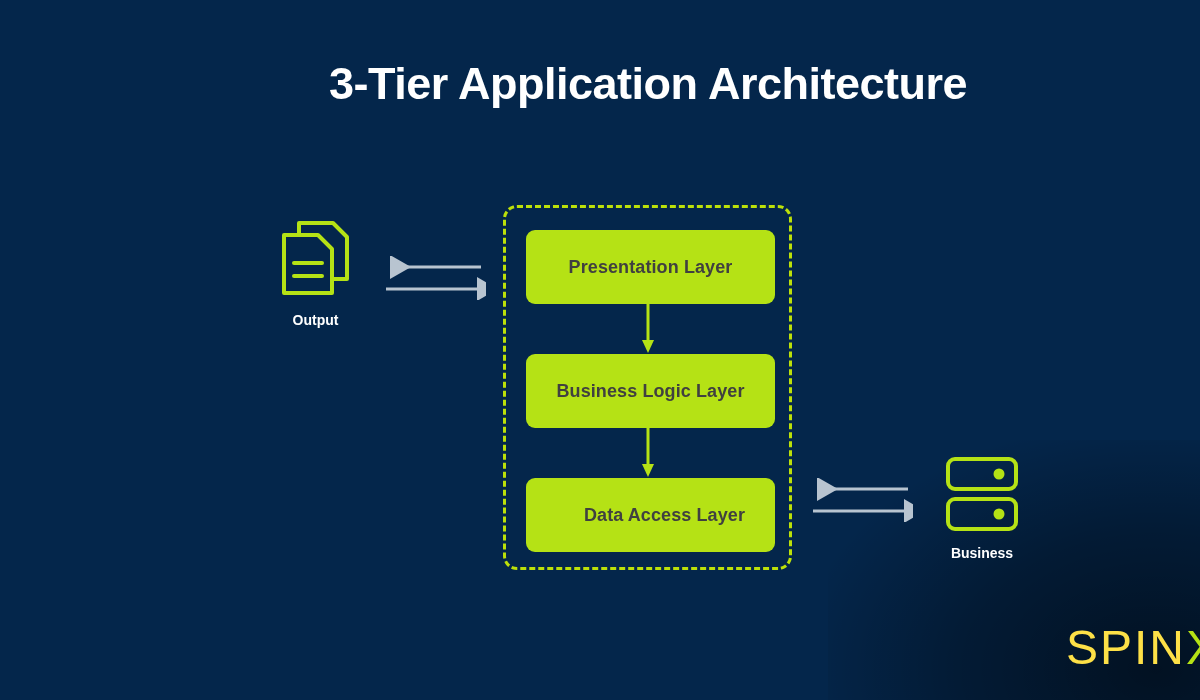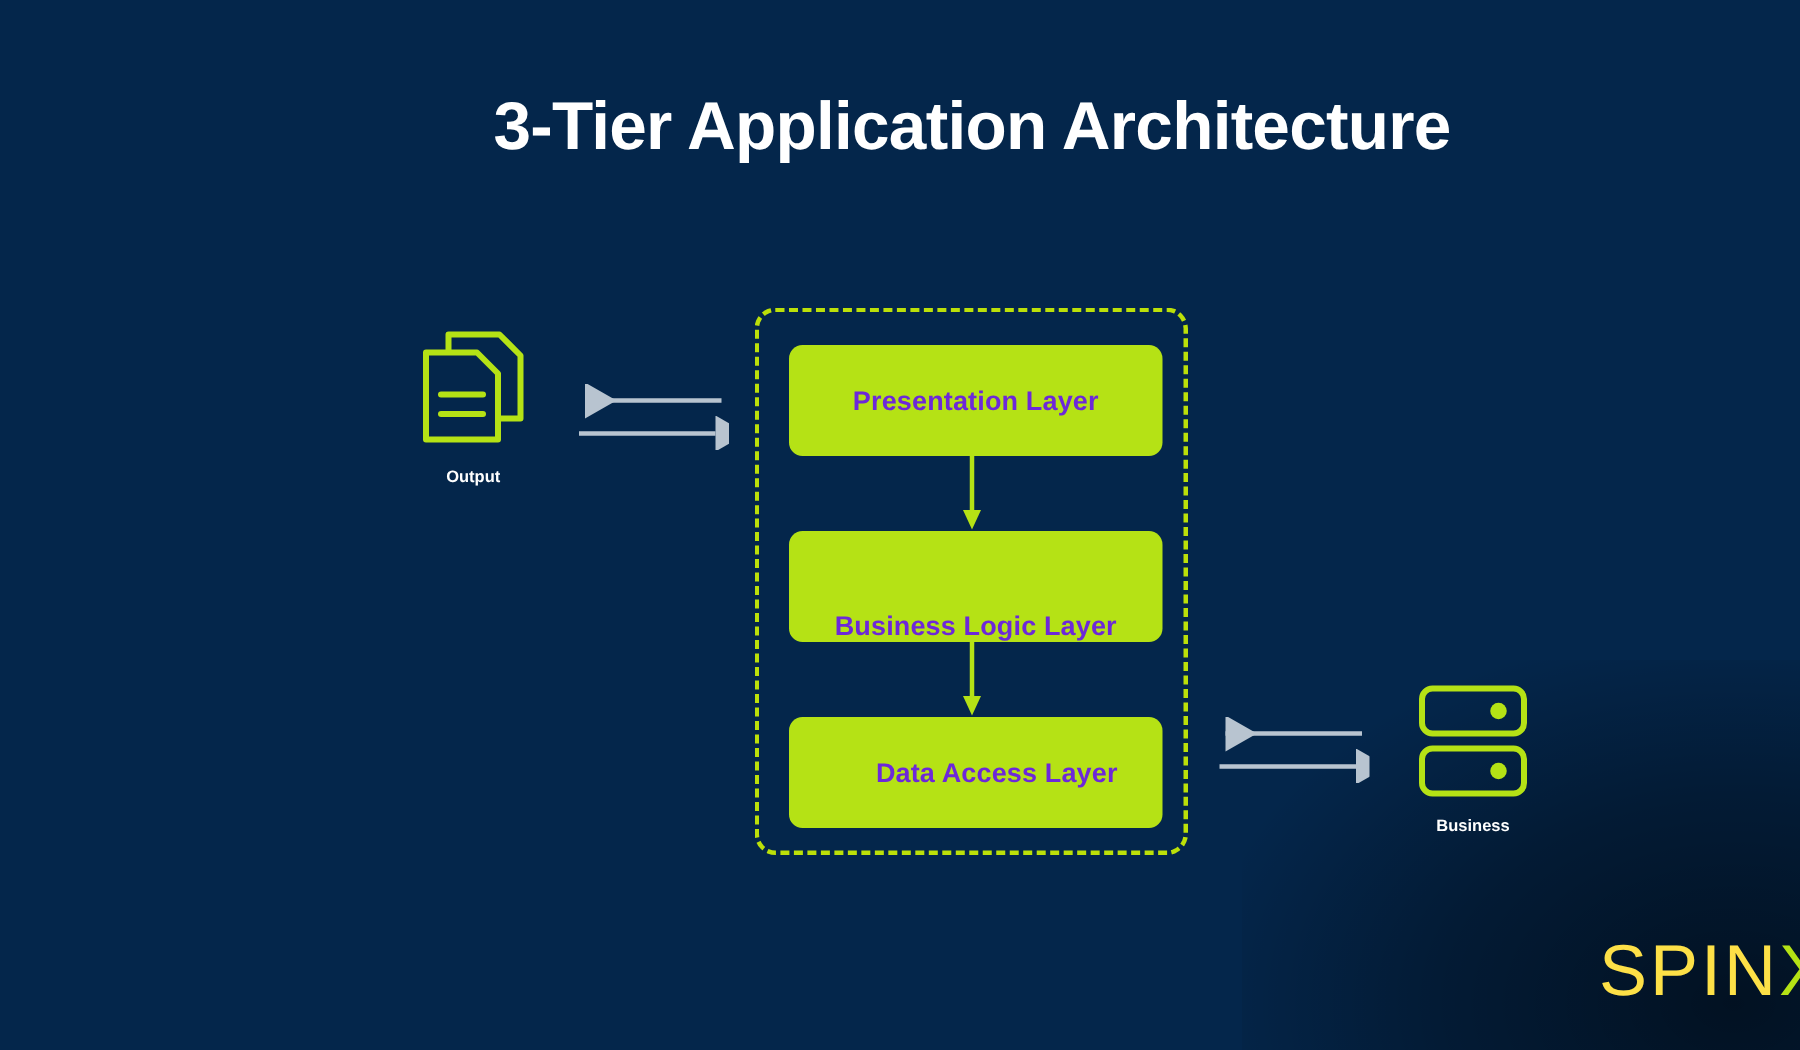--- a/index.html
+++ b/index.html
@@ -62,28 +62,28 @@
     width: 249px;
     height: 74px;
     background: #b5e215;
     border-radius: 9px;
     display: flex;
     align-items: center;
     justify-content: center;
     box-sizing: border-box;
   }
   .layer-box .layer-label {
-    color: #6d28d9;
+    color: #404040;
     font-size: 18px;
     font-weight: bold;
     letter-spacing: 0.1px;
     white-space: nowrap;
   }
   .layer-1 { top: 22px; }
-  .layer-2 { top: 146px; align-items: flex-end; }
+  .layer-2 { top: 146px; }
   .layer-3 { top: 270px; padding-left: 28px; }
 
   
   .flow-arrow {
     position: absolute;
     left: 50%;
     transform: translateX(-50%);
     width: 16px;
     height: 50px;
   }
@@ -100,21 +100,21 @@
   }
   .output-icon {
     width: 78px;
     height: 82px;
     margin: 0 auto;
     display: block;
   }
   .side-label {
     margin-top: 12px;
     color: #ffffff;
-    font-size: 11px;
+    font-size: 14px;
     font-weight: bold;
     white-space: nowrap;
   }
 
   .db-group {
     position: absolute;
     left: 873px;
     top: 455px;
     width: 122px;
     text-align: center;

